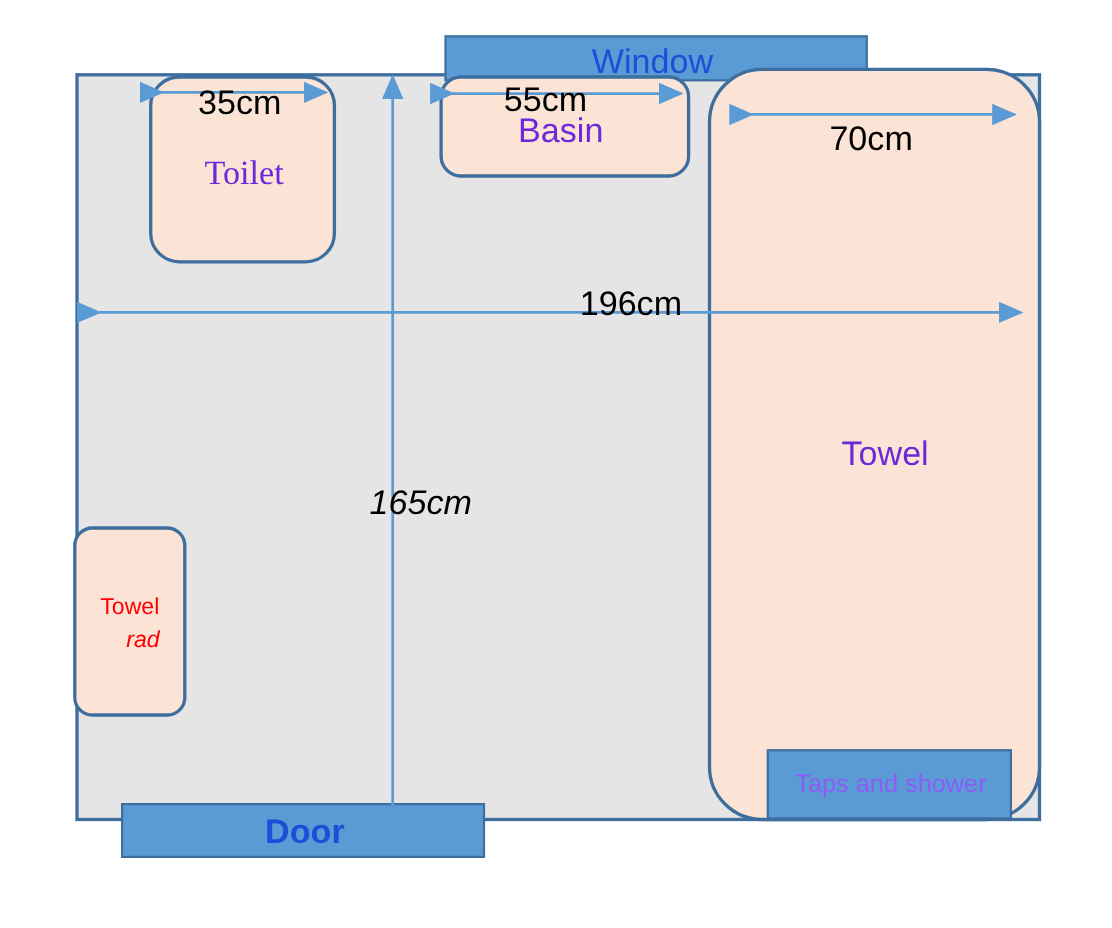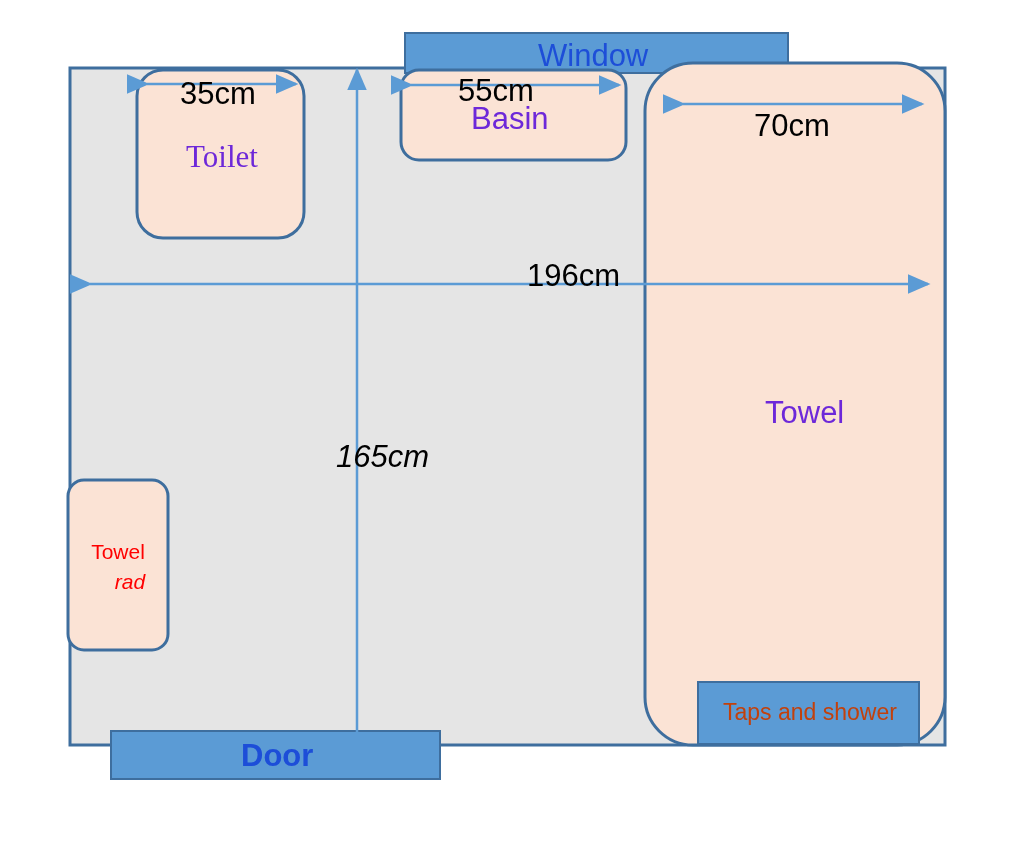--- a/index.html
+++ b/index.html
@@ -43,21 +43,21 @@
     color: #FF0000;
     font-size: 21px;
     text-align: center;
     line-height: 1.35;
   }
   .lbl-onblue {
     color: #1d4ed8;
     font-size: 31px;
   }
   .lbl-onblue-sm {
-    color: #c2410c;
+    color: #8b5cf6;
     font-size: 23px;
   }
 </style>
 </head>
 <body>
 
 <div id="plan">
 
   <svg width="1011" height="844" viewBox="0 0 1011 844">
     <defs>

